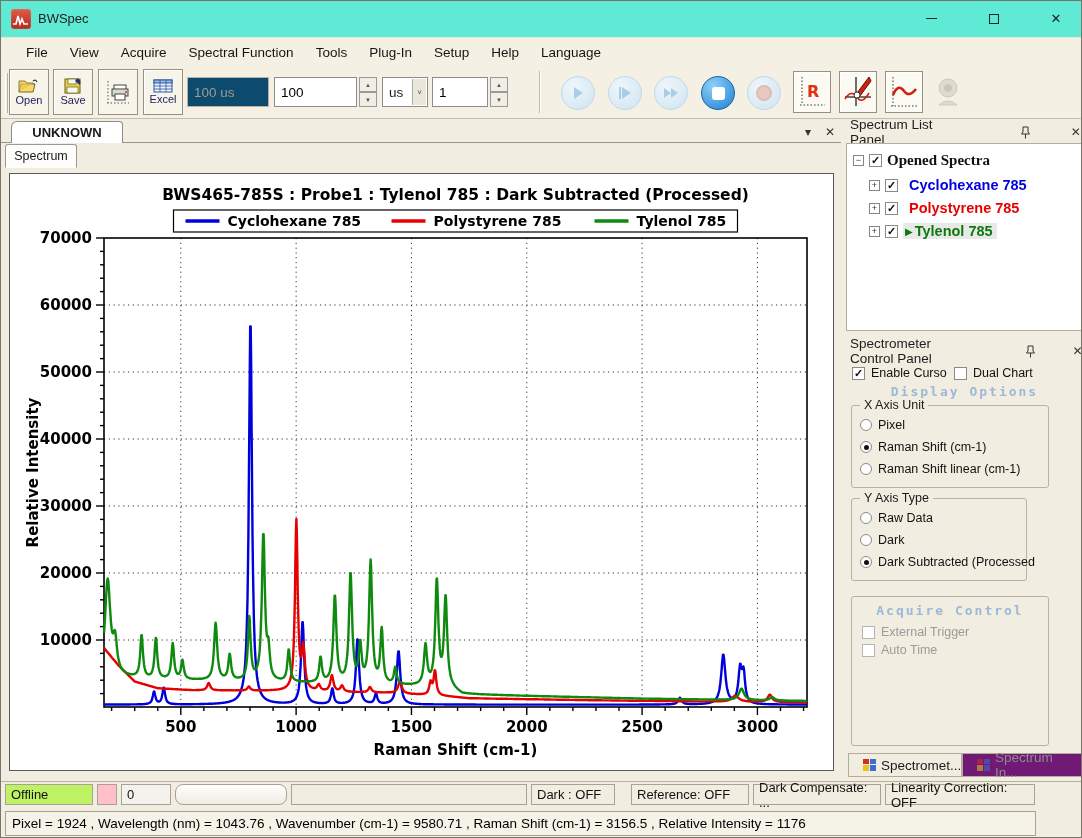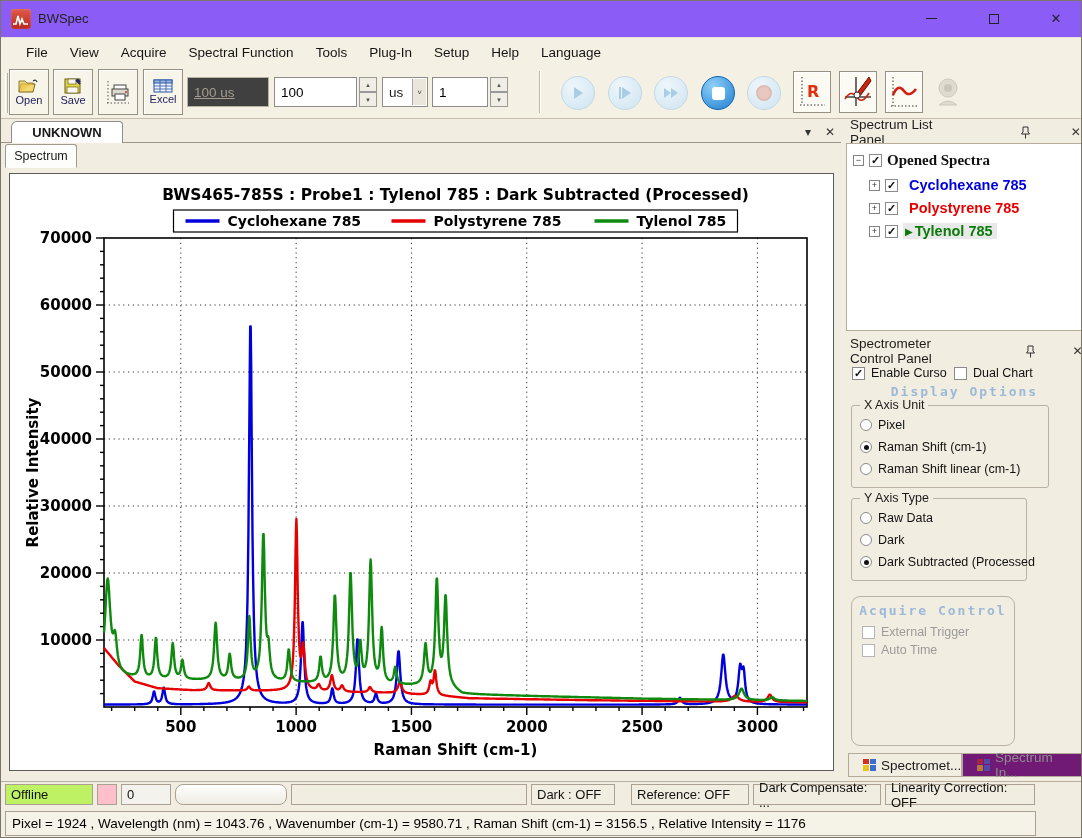--- a/index.html
+++ b/index.html
@@ -4,41 +4,41 @@
 <style>
   html,body{margin:0;padding:0;background:#d8d4c8;}
   *{box-sizing:border-box;}
   #app{
     position:relative;width:1082px;height:838px;
     background:#f1ede0;border:1px solid #7a7568;
     font-family:"Liberation Sans",sans-serif;color:#1a1a1a;overflow:hidden;
   }
   .abs{position:absolute;}
   
-  .titlebar{left:0;top:0;width:1082px;height:52px;background:#8b5cf6;border-bottom:1px solid #e3ded2;}
+  .titlebar{left:0;top:0;width:1082px;height:52px;background:#5eead4;border-bottom:1px solid #e3ded2;}
   .appicon{left:10px;top:8px;width:20px;height:20px;border-radius:3px;
     background:linear-gradient(#e05a4a,#b8281c);box-shadow:inset 0 0 2px #fff5;}
   .apptitle{left:37px;top:10px;font-size:13px;color:#222;}
   .winbtn{top:0;width:50px;height:35px;display:flex;align-items:center;justify-content:center;font-size:13px;color:#222;}
   .maxglyph{width:10px;height:10px;border:1px solid #222;}
   .minglyph{width:11px;height:0;border-top:1px solid #222;}
   
   .menubar{left:0;top:36px;width:1082px;height:30px;background:#f4f0e3;border-top:1px solid #e8e3d5;display:flex;align-items:center;padding-left:14px;}
   .menuitem{padding:0 11px;font-size:13.5px;color:#151515;height:100%;display:flex;align-items:center;}
   
   .toolbar{left:0;top:66px;width:1082px;height:52px;background:#f4f0e3;border-bottom:1px solid #c6bdaa;}
   .grip{left:4px;top:72px;width:3px;height:40px;border-left:1px solid #fff;border-right:1px solid #b9b09c;}
   .tbtn{top:68px;height:46px;background:#f7f4ea;border:1px solid #979084;box-shadow:inset 1px 1px 0 #fff;
     display:flex;flex-direction:column;align-items:center;justify-content:center;gap:1px;}
   .tbtn .lbl{font-size:11px;color:#23235f;line-height:11px;}
   .iconbtn{top:70px;width:38px;height:42px;background:#fbfaf3;border:1px solid #979084;box-shadow:inset 1px 1px 0 #fff;
     display:flex;align-items:center;justify-content:center;}
   .field{top:76px;height:30px;border:1px solid #8c8c8c;background:#fff;font-size:13.5px;
     display:flex;align-items:center;padding-left:6px;font-family:"Liberation Sans",sans-serif;}
-  .field.disabled{background:#404040;color:#a39b8d;border-color:#b9b1a1;text-decoration:underline;}
+  .field.disabled{background:#0c4a6e;color:#a39b8d;border-color:#b9b1a1;}
   .spinner{top:76px;width:18px;height:30px;display:flex;flex-direction:column;}
   .spinner div{flex:1;border:1px solid #9a9a9a;background:#f1eee5;font-size:6px;color:#555;
     display:flex;align-items:center;justify-content:center;}
   .roundbtn{top:75px;width:34px;height:34px;border-radius:50%;display:flex;align-items:center;justify-content:center;}
   .roundbtn.disabled{background:radial-gradient(circle at 35% 30%,#eef6fb,#cfe4f1);border:1px solid #c2d9e8;}
   .sep{top:70px;width:2px;height:42px;border-left:1px solid #c3baa7;border-right:1px solid #fff;}
   
   .doctab{left:10px;top:120px;width:112px;height:22px;background:#fff;border:1px solid #8c8c8c;border-bottom:none;
     border-radius:6px 4px 0 0;display:flex;align-items:center;justify-content:center;font-weight:bold;font-size:13px;}
   .tabstrip-line{left:0;top:141px;width:840px;height:0;border-top:1px solid #9a948a;}
@@ -451,21 +451,21 @@
     <div class="ctlrow" style="left:8px;top:34px;">
       <div class="radio"></div>
       <span>Dark</span>
     </div>
     <div class="ctlrow" style="left:8px;top:56px;white-space:nowrap;">
       <div class="radio sel"></div>
       <span>Dark Subtracted (Processed</span>
     </div>
   </div>
 
-  <div class="group" style="left:850px;top:595px;width:164px;height:150px;border-radius:9px;">
+  <div class="group" style="left:850px;top:595px;width:198px;height:150px;">
     <div class="bluehead" style="position:absolute;left:0;top:6px;width:100%;text-align:center;">Acquire Control</div>
     <div class="ctlrow" style="left:10px;top:28px;color:#9b9b9b;">
       <div class="cb grey"></div>
       <span>External Trigger</span>
     </div>
     <div class="ctlrow" style="left:10px;top:46px;color:#9b9b9b;">
       <div class="cb grey"></div>
       <span>Auto Time</span>
     </div>
   </div>

